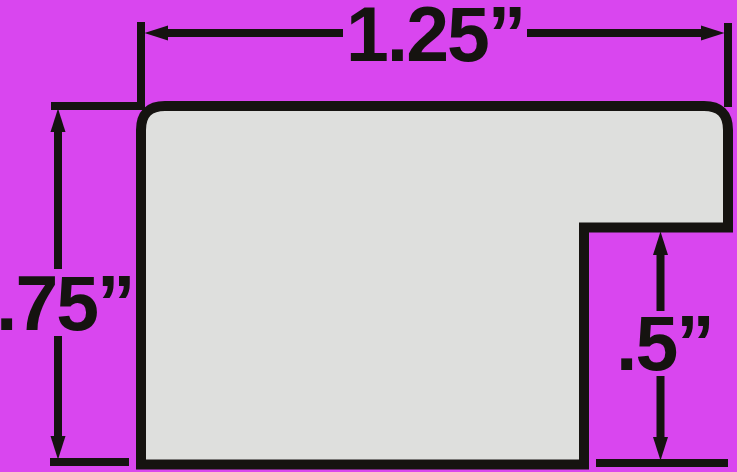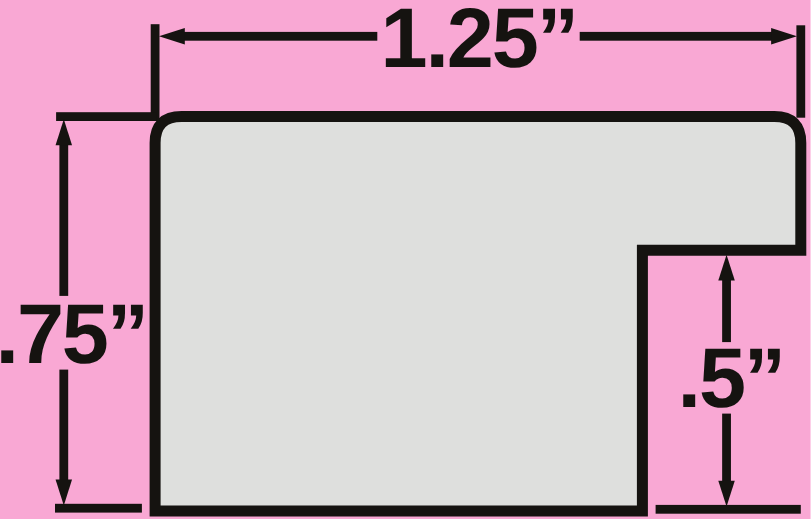--- a/index.html
+++ b/index.html
@@ -1,16 +1,16 @@
 <!DOCTYPE html>
 <html><head>
 <meta charset="utf-8">
 <style>
   html,body{margin:0;padding:0;background:#ffffff;}
-  .wrap{position:relative;width:737px;height:472px;overflow:hidden;background:#f9a8d4;}
+  .wrap{position:relative;width:737px;height:472px;overflow:hidden;background:#d946ef;}
   svg{display:block;}
   text{font-family:"Liberation Sans",sans-serif;font-weight:bold;fill:#151310;}
 </style>
 </head>
 <body>
 
 <div class="wrap">
 <svg width="737" height="472" viewBox="0 0 737 472" xmlns="http://www.w3.org/2000/svg">
 
   <path d="M 141 464.5 L 141 130 Q 141 106 165 106 L 704 106 Q 728 106 728 130 L 728 227.5 L 584 227.5 L 584 464.5 Z" fill="#dedfdd" stroke="#151310" stroke-width="10" stroke-linejoin="miter"></path>

